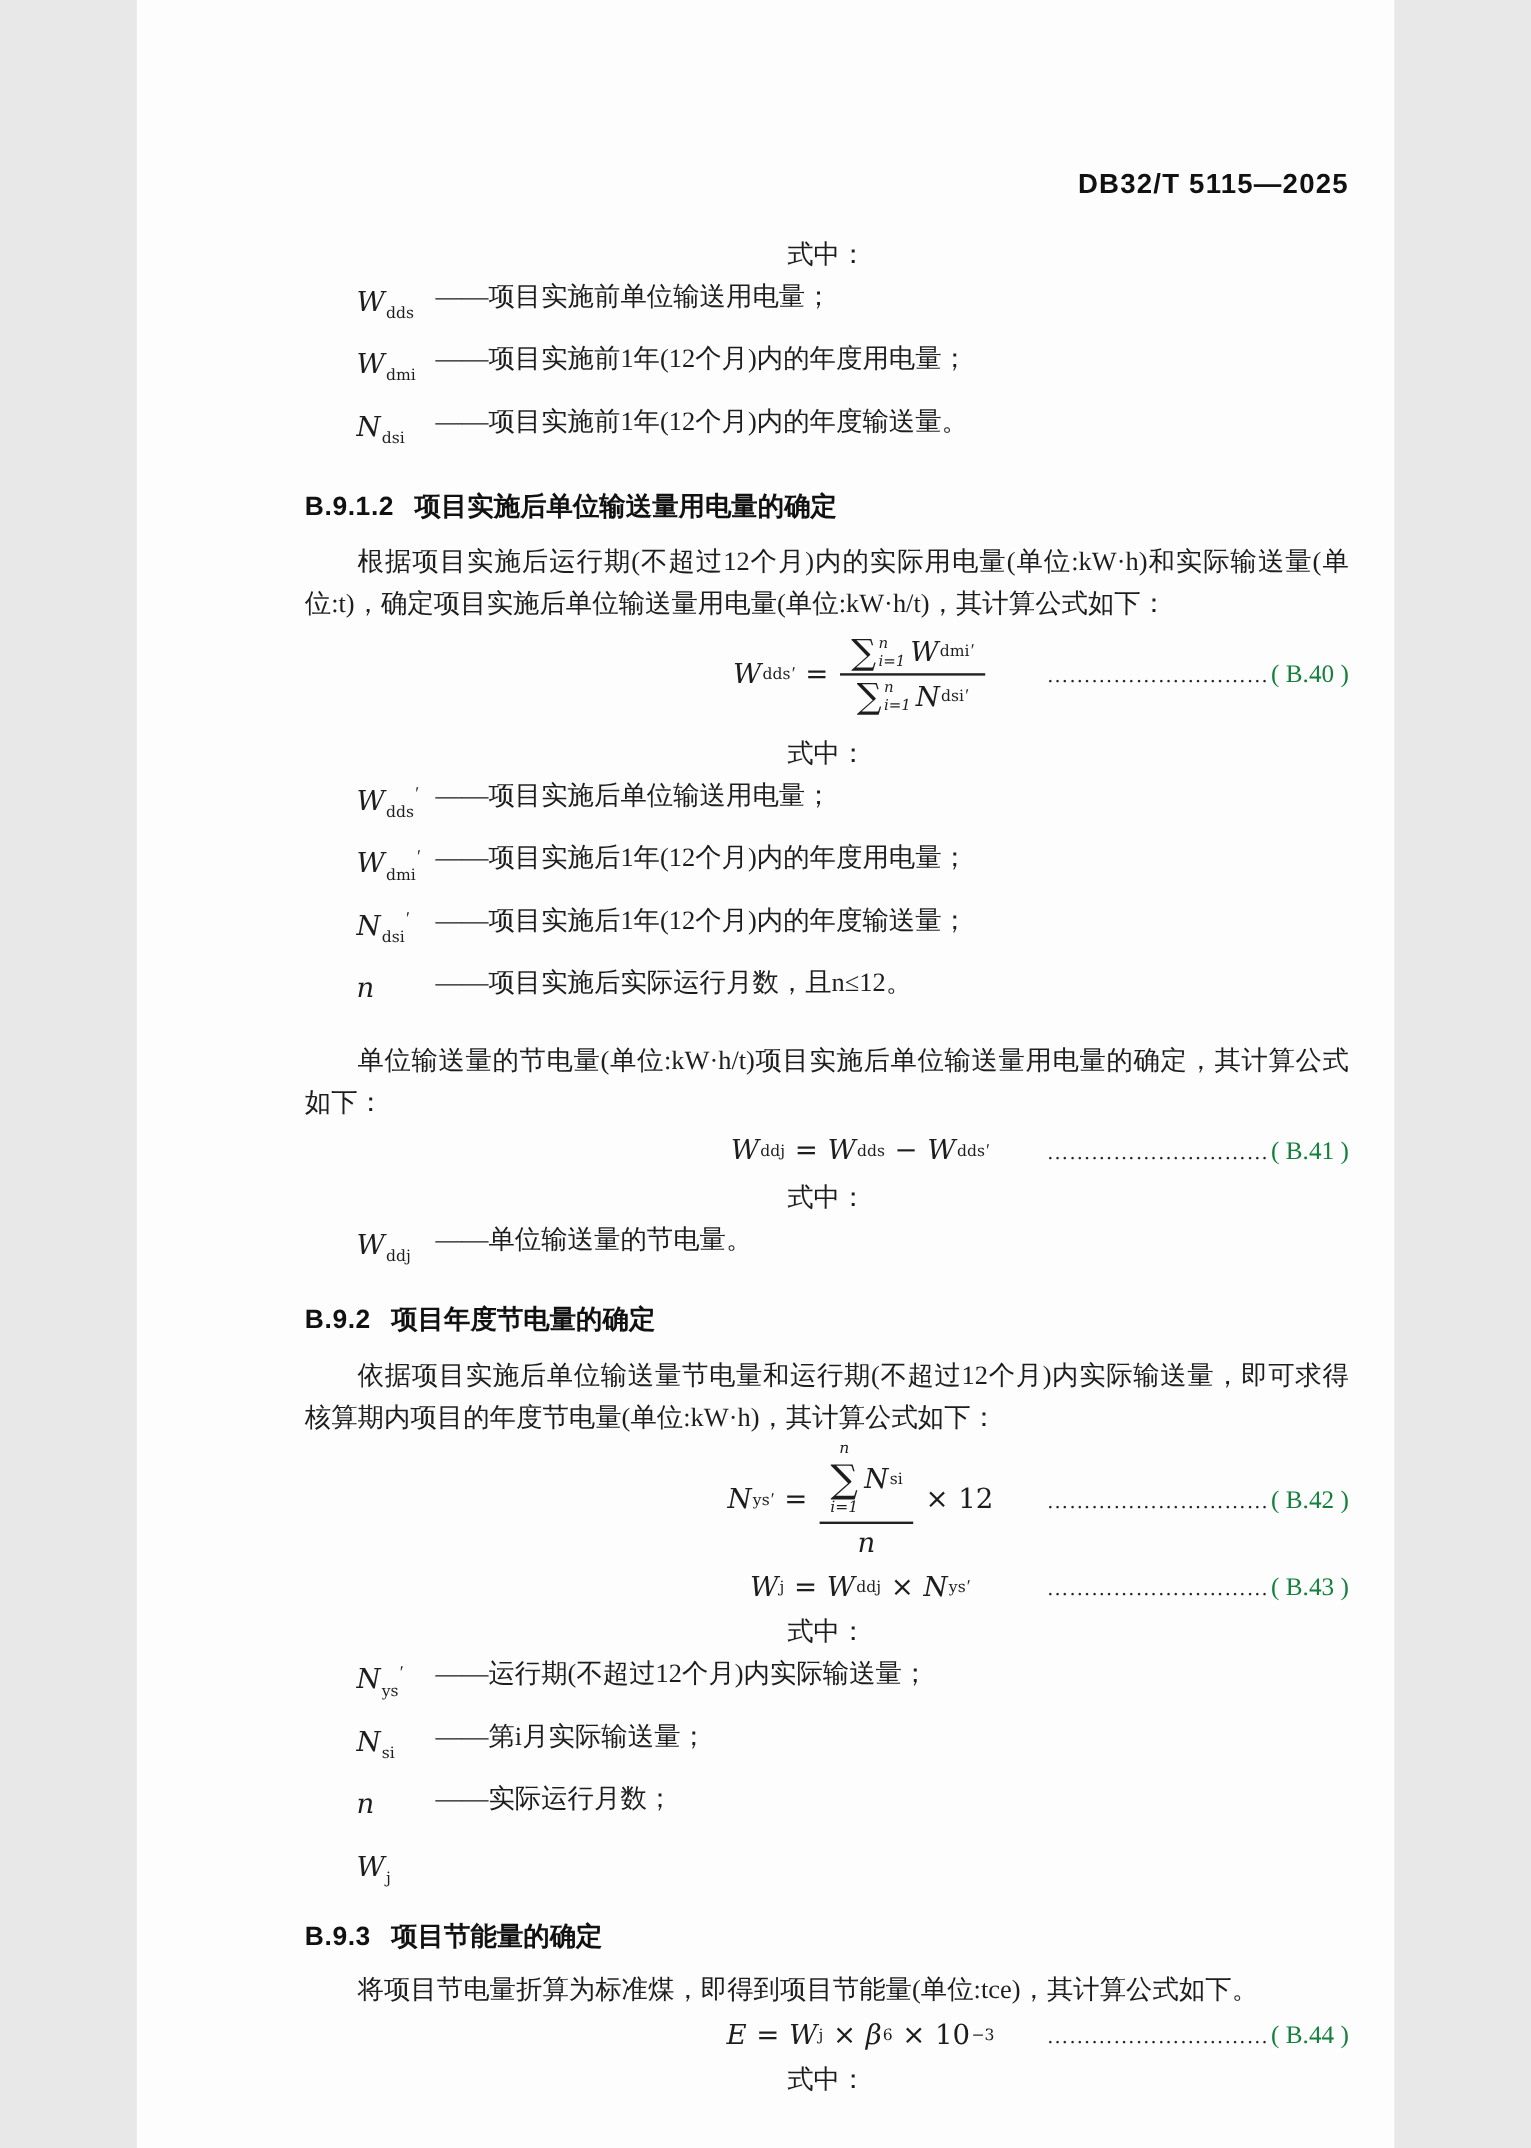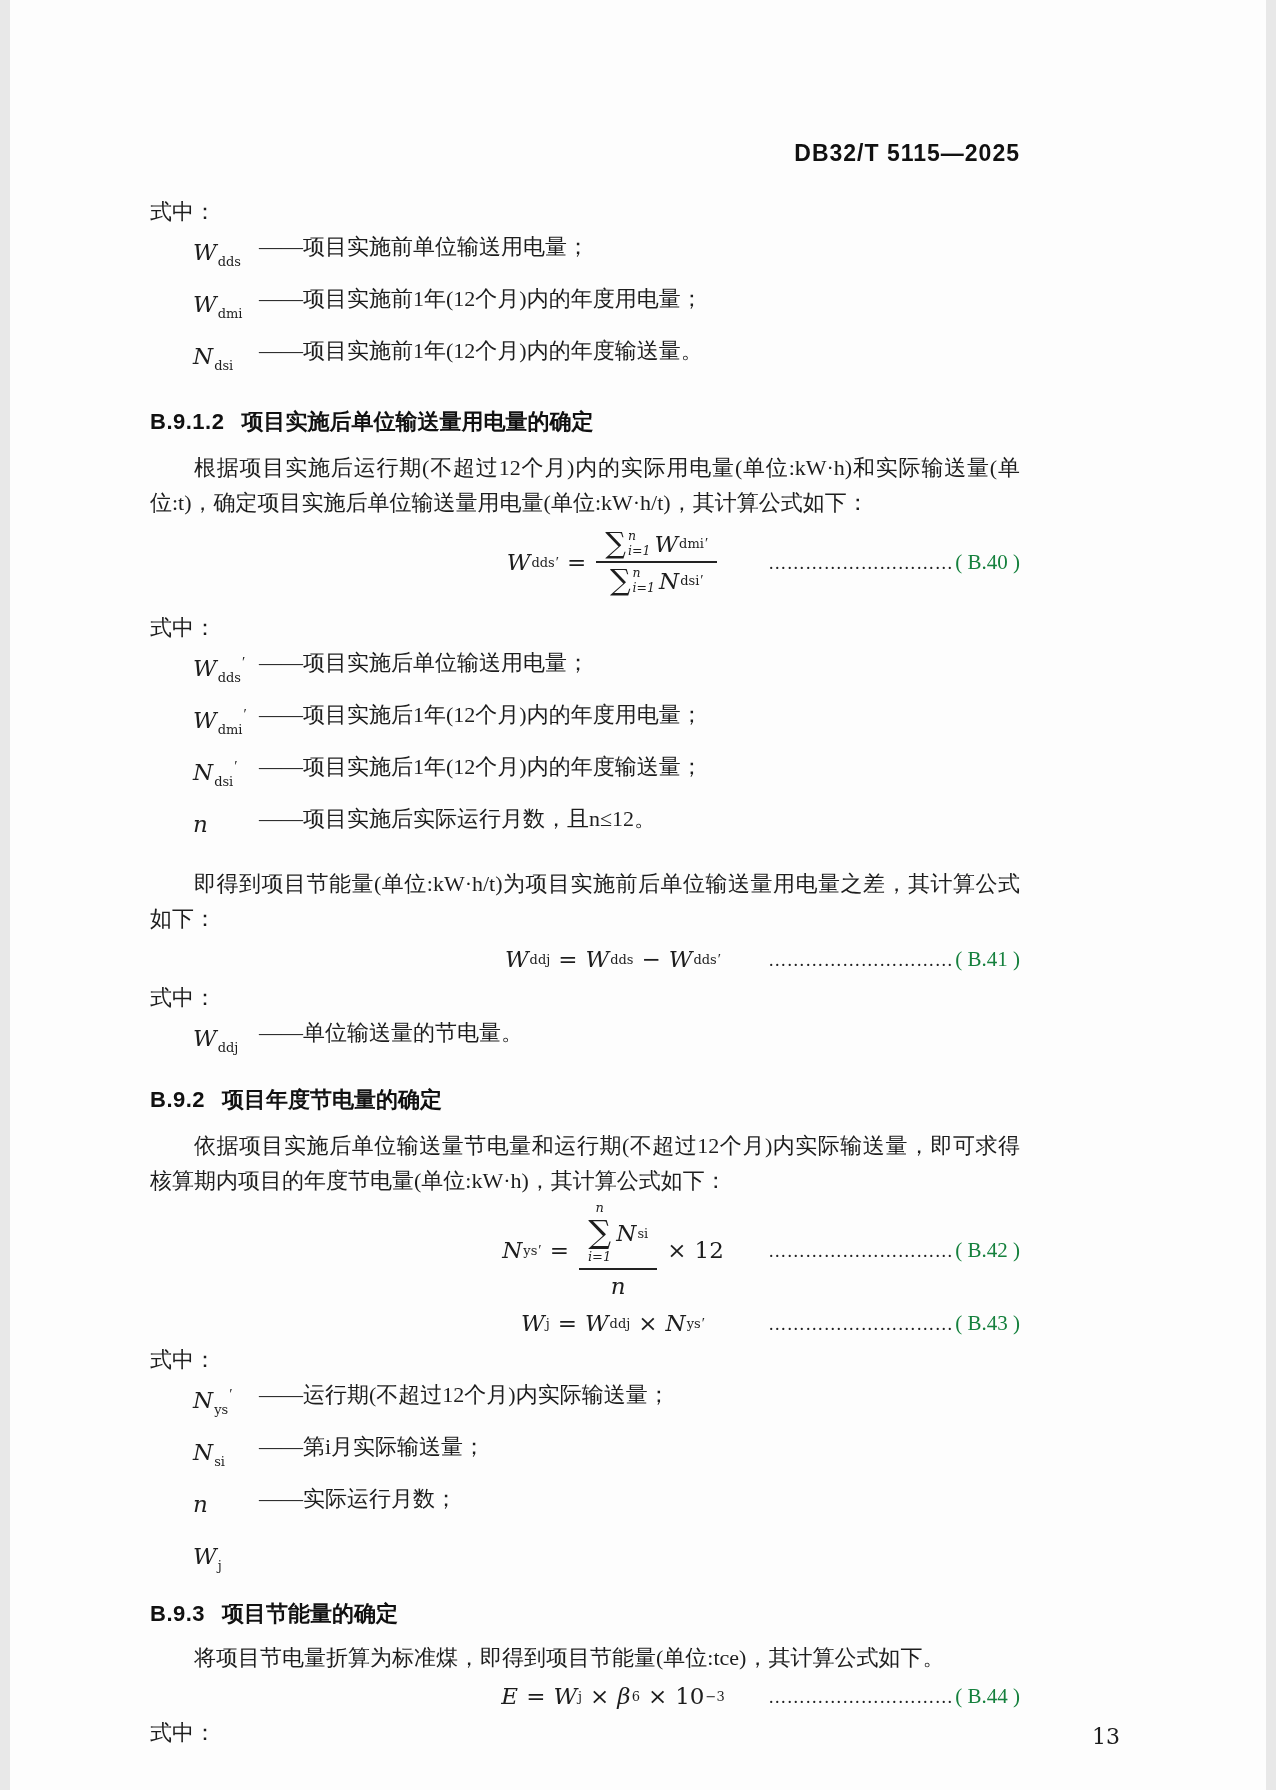--- a/index.html
+++ b/index.html
@@ -1,35 +1,35 @@
 <!DOCTYPE html>
 <html><head>
 <meta charset="utf-8">
 <style>
   * { box-sizing: border-box; margin: 0; padding: 0; }
   html, body { background: #e8e8e8; }
   .page {
     position: relative;
-    width: 1256px; height: 1790px;
+    width: 1048px; height: 1790px;
     margin: 0 auto;
     background: #fdfdfd;
     font-family: "Liberation Serif", "DejaVu Serif", serif;
     color: #1d1d1d;
     overflow: hidden;
   }
   .content { position: absolute; left: 140px; top: 140px; width: 870px; }
 
   .doc-header {
     text-align: right;
     font-family: "Liberation Sans", "DejaVu Sans", sans-serif;
     font-weight: 700; font-size: 23px; letter-spacing: 1px; color: #111;
     line-height: 26px;
   }
 
-  .shizhong { font-size: 22px; line-height: 32px; margin-top: 30px; }
+  .shizhong { font-size: 22px; line-height: 32px; margin-top: 30px; text-align: center; }
   .sz-f40 { margin-top: 8px; }
   .sz-tight { margin-top: 2px; }
   .sz-zero { margin-top: 0; }
 
   .term { display: flex; font-size: 22px; line-height: 37px; padding-left: 43px; }
   .term-sym { flex: 0 0 auto; min-width: 66px; font-size: 23px; }
   .term-desc { flex: 1 1 auto; }
 
   .sec-h {
     font-family: "Liberation Sans", "DejaVu Sans", sans-serif;
@@ -157,21 +157,21 @@
     </div>
     <div class="term">
       <span class="term-sym"><span class="mvar">N</span><span class="msub">dsi</span><span class="mprime">′</span></span>
       <span class="term-desc">——项目实施后1年(12个月)内的年度输送量；</span>
     </div>
     <div class="term">
       <span class="term-sym"><span class="mvar">n</span><span class="msub"></span><span class="mprime"></span></span>
       <span class="term-desc">——项目实施后实际运行月数，且n≤12。</span>
     </div>
 
-    <p class="para">即得到项目节能量(单位:kW·h/t)为项目实施前后单位输送量用电量之差，其计算公式如下：</p>
+    <p class="para">单位输送量的节电量(单位:kW·h/t)项目实施后单位输送量用电量的确定，其计算公式如下：</p>
 
     <div class="formula-row" style="margin-top:2px;">
       <span class="formula-math">
         <span class="mvar">W</span>
           <span class="msub">ddj</span>
         <span class="mop">=</span>
         <span class="mvar">W</span>
           <span class="msub">dds</span>
         <span class="mop">−</span>
         <span class="mvar">W</span>

